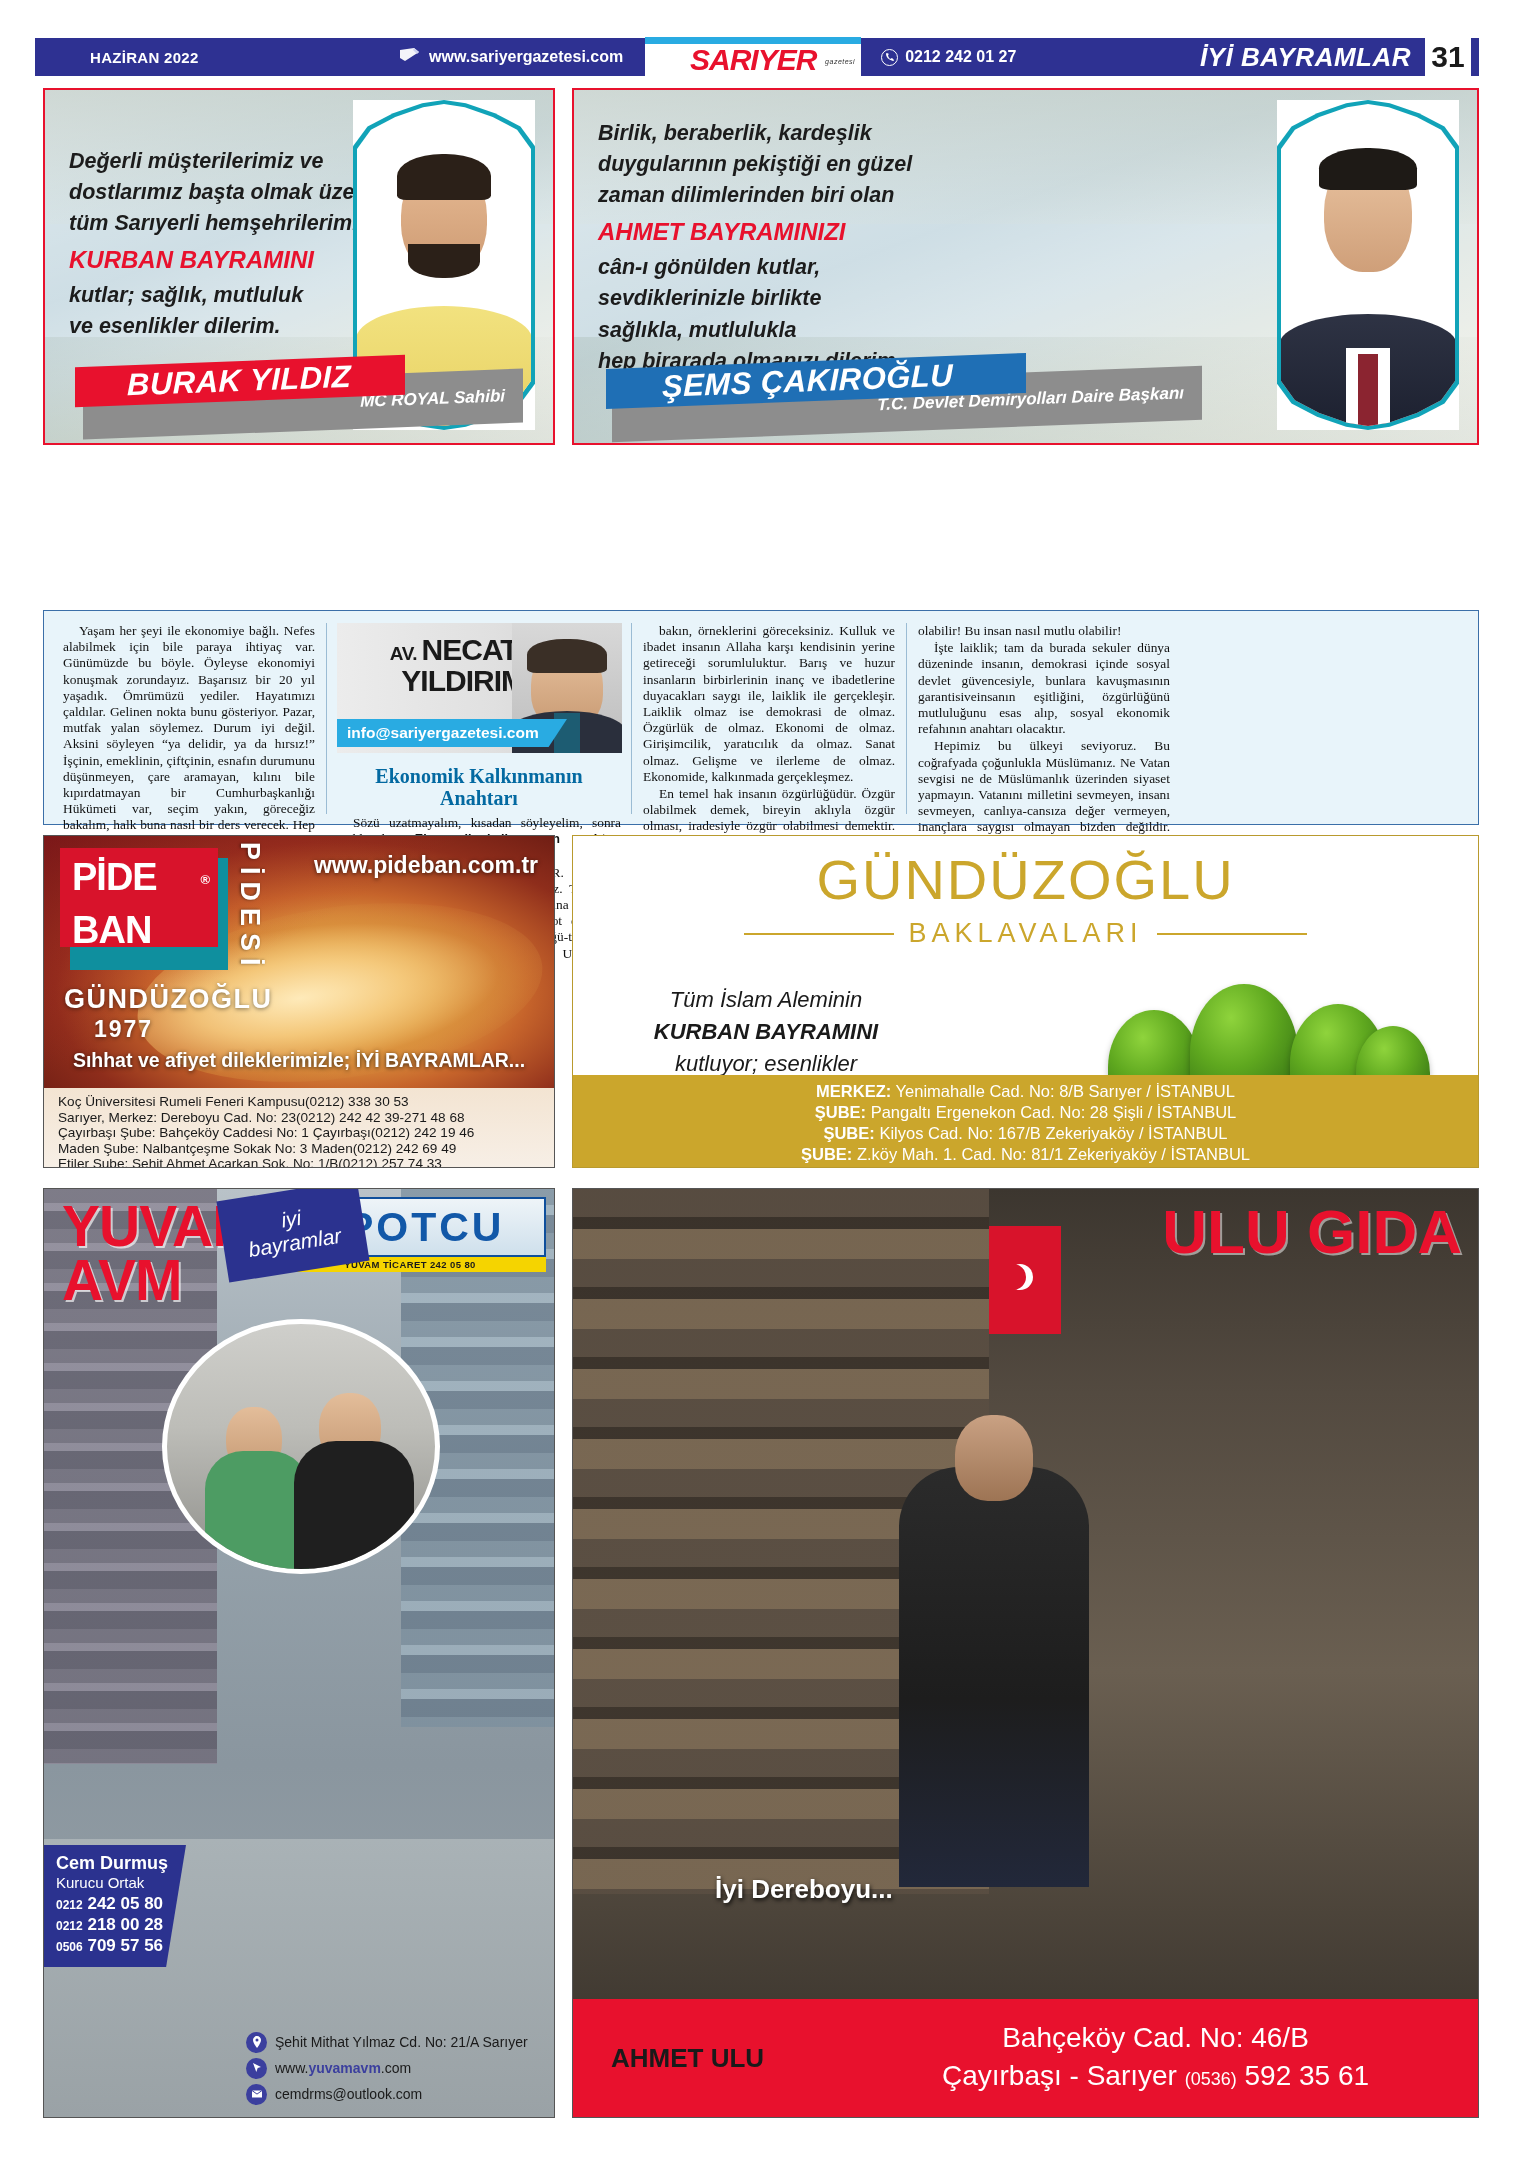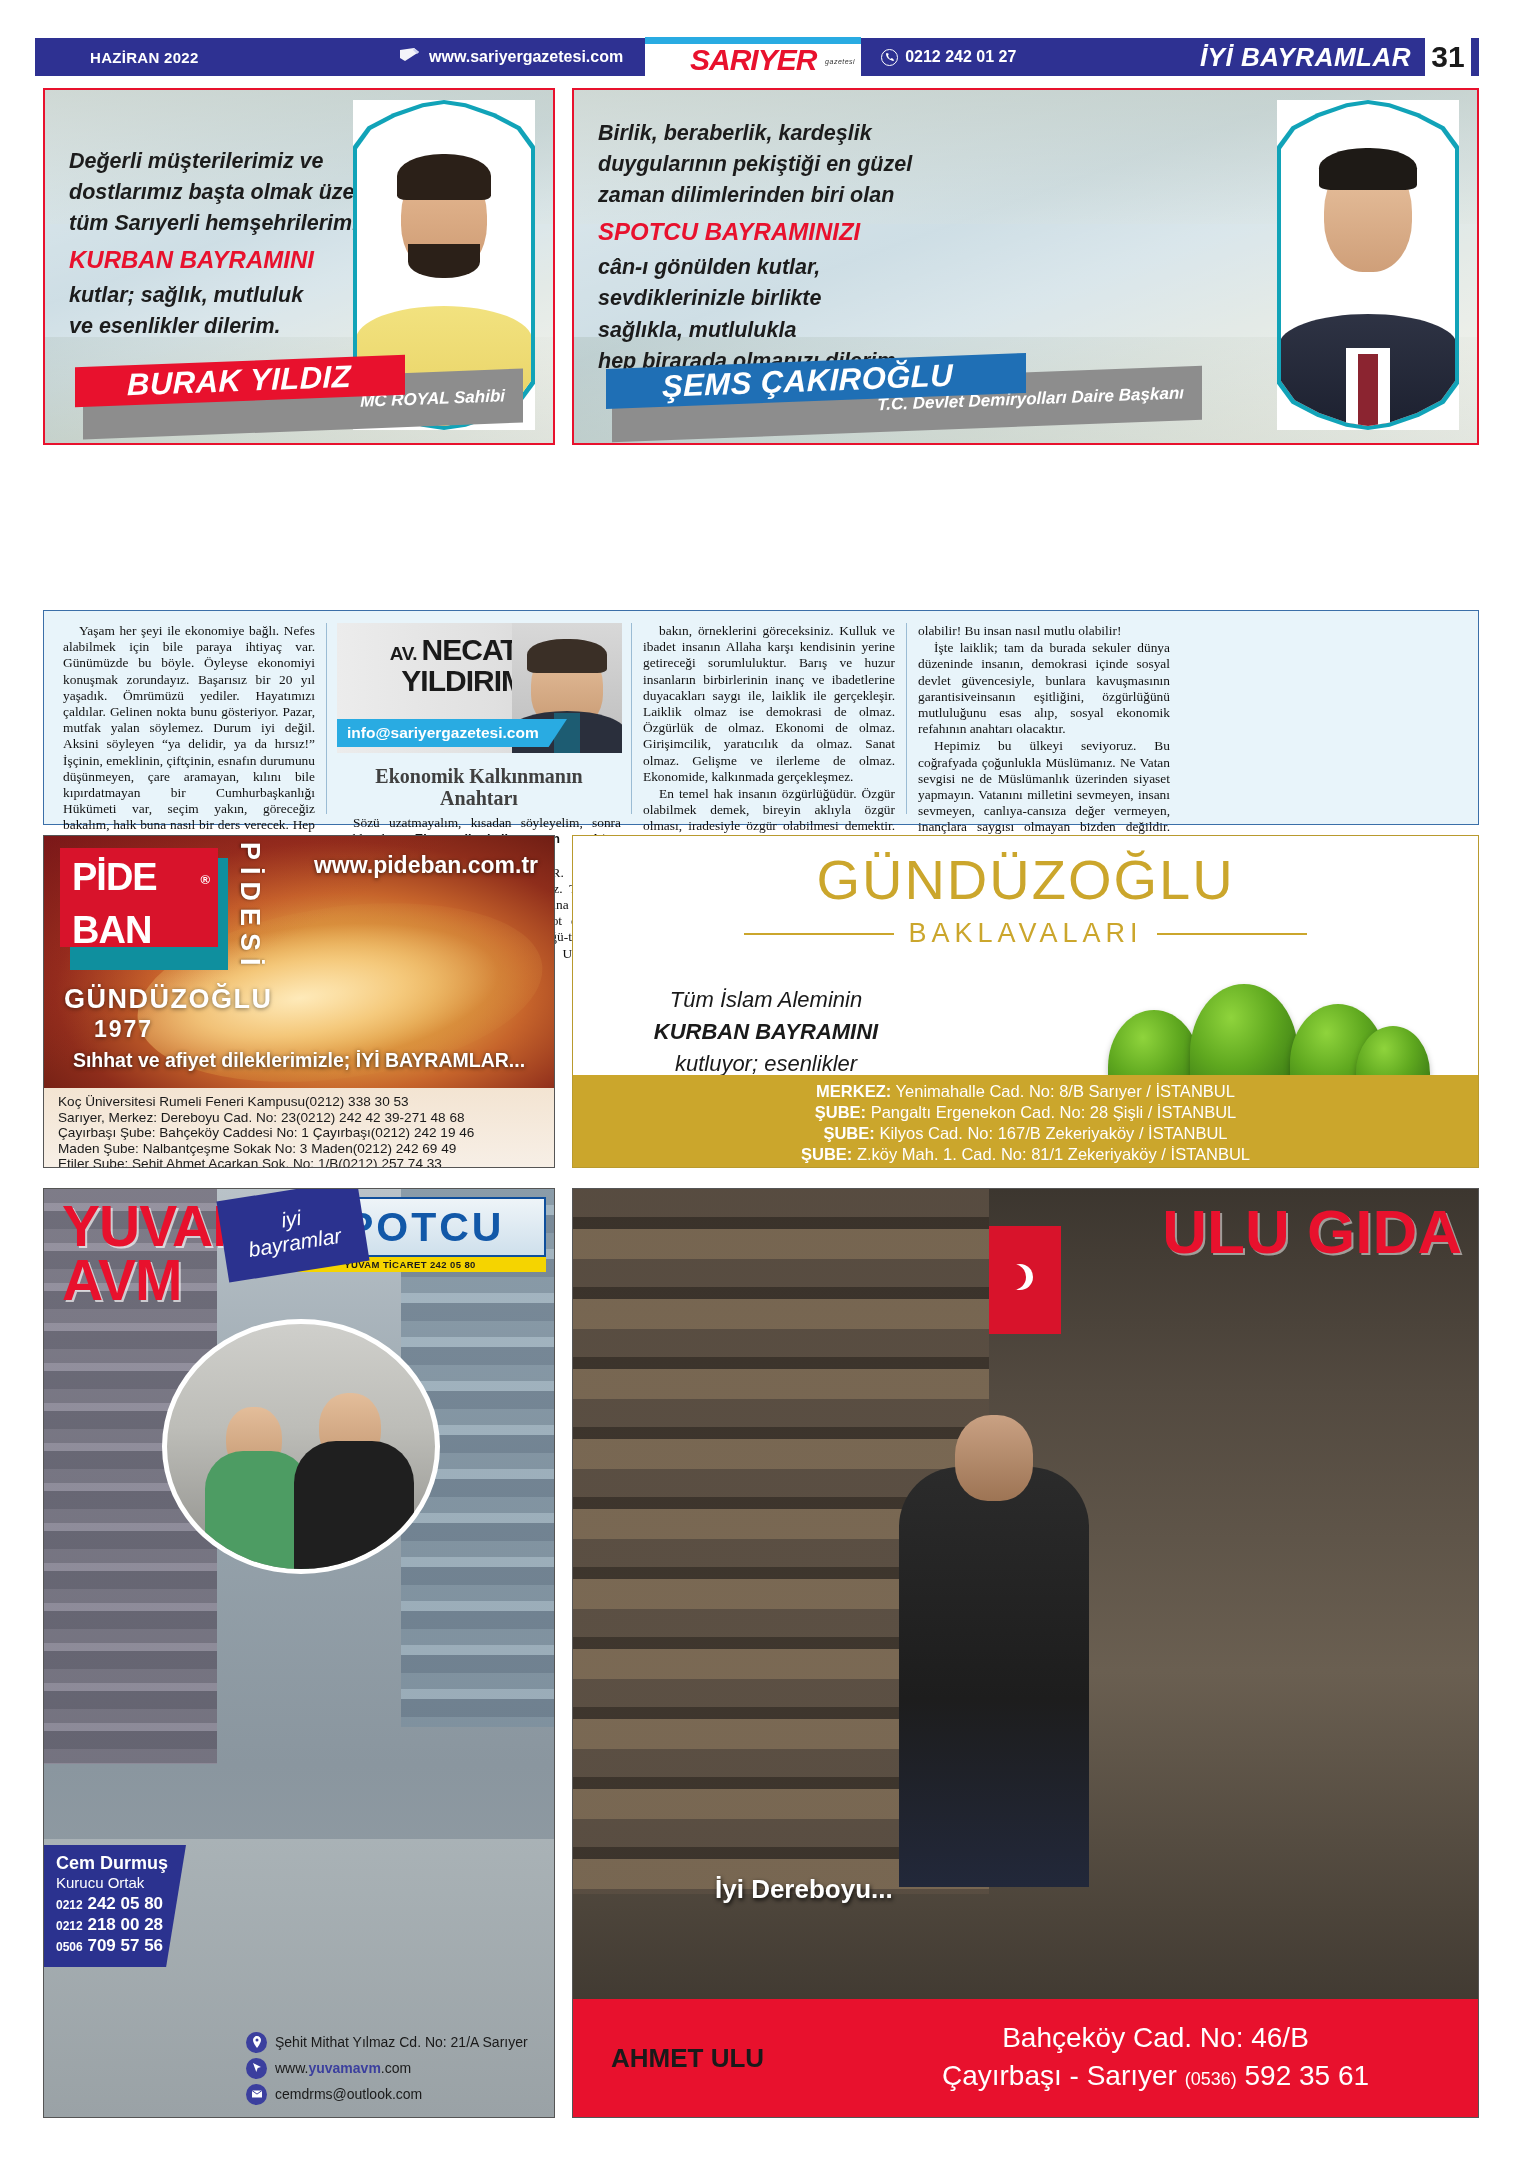--- a/index.html
+++ b/index.html
@@ -155,21 +155,21 @@
     background:#29abe2; color:#fff; font-size:15.5px; font-weight:bold;
     display:flex; align-items:center; padding-left:10px;
     clip-path: polygon(0 0, 100% 0, 92% 100%, 0 100%);
   }
   .byline-photo {
     position:absolute; right:0; top:0; width:110px; height:130px; overflow:hidden;
     background:linear-gradient(180deg,#d8d8d8,#bdbdbd);
   }
   .article-title {
     font-family:"Liberation Serif", serif; font-weight:bold; font-size:20px;
-    text-align:center; line-height:1.1; margin:12px 0 6px 0; color:#404040;
+    text-align:center; line-height:1.1; margin:12px 0 6px 0; color:#0369a1;
   }
 
   
   #ad-pide {
     position:absolute; left:43px; top:835px; width:512px; height:333px;
     border:1.5px solid #555; overflow:hidden; background:#fff;
   }
   .pide-photo {
     position:absolute; left:0; top:0; right:0; height:252px; overflow:hidden;
     background:
@@ -465,21 +465,21 @@
     </div>
   </div>
 
   <div class="ad-greet" id="ad-greet-2">
     <div class="greet-bg"></div>
 
     <div class="greet-text">
       <span>Birlik, beraberlik, kardeşlik</span><br>
       <span>duygularının pekiştiği en güzel</span><br>
       <span>zaman dilimlerinden biri olan</span>
-      <span class="hl">SPOTCU BAYRAMINIZI</span>
+      <span class="hl">AHMET BAYRAMINIZI</span>
       <span>cân-ı gönülden kutlar,</span><br>
       <span>sevdiklerinizle birlikte</span><br>
       <span>sağlıkla, mutlulukla</span><br>
       <span>hep birarada olmanızı dilerim.</span>
     </div>
 
     <div class="portrait" id="p2">
       <div class="pt-arch pt-arch-ring"></div>
       <div class="pt-arch-inner">
         <div class="face" style="inset:0;">

